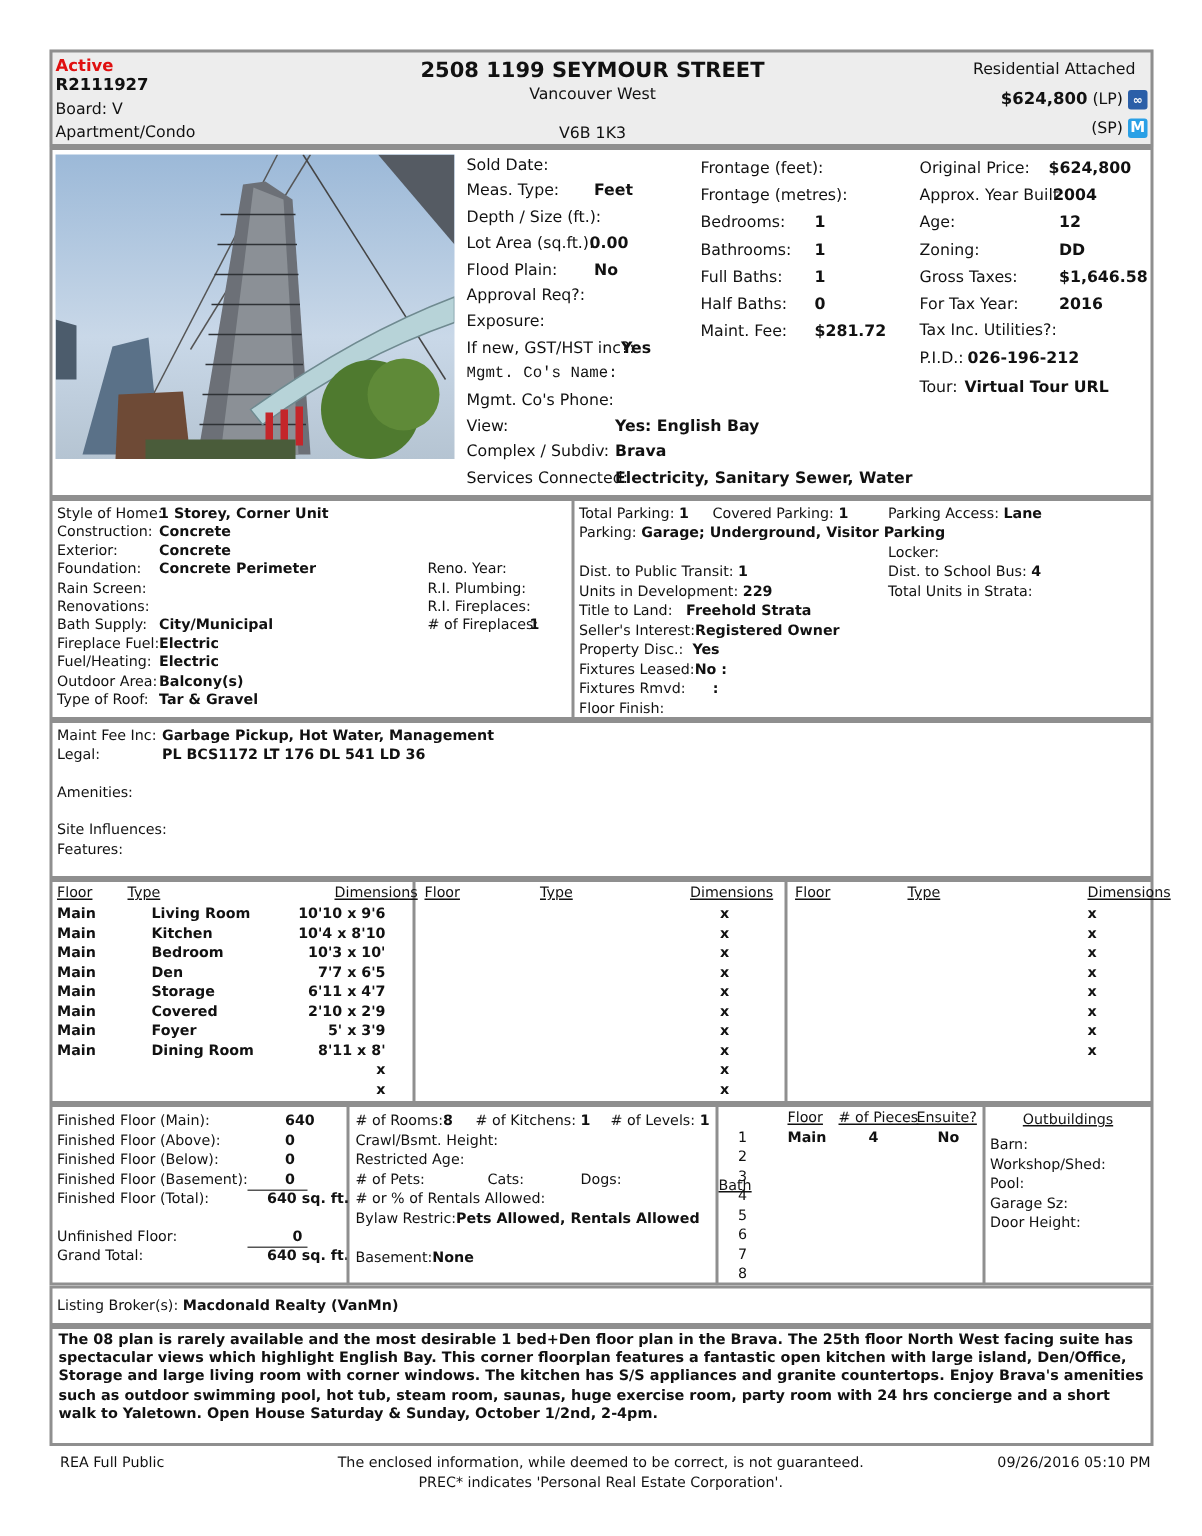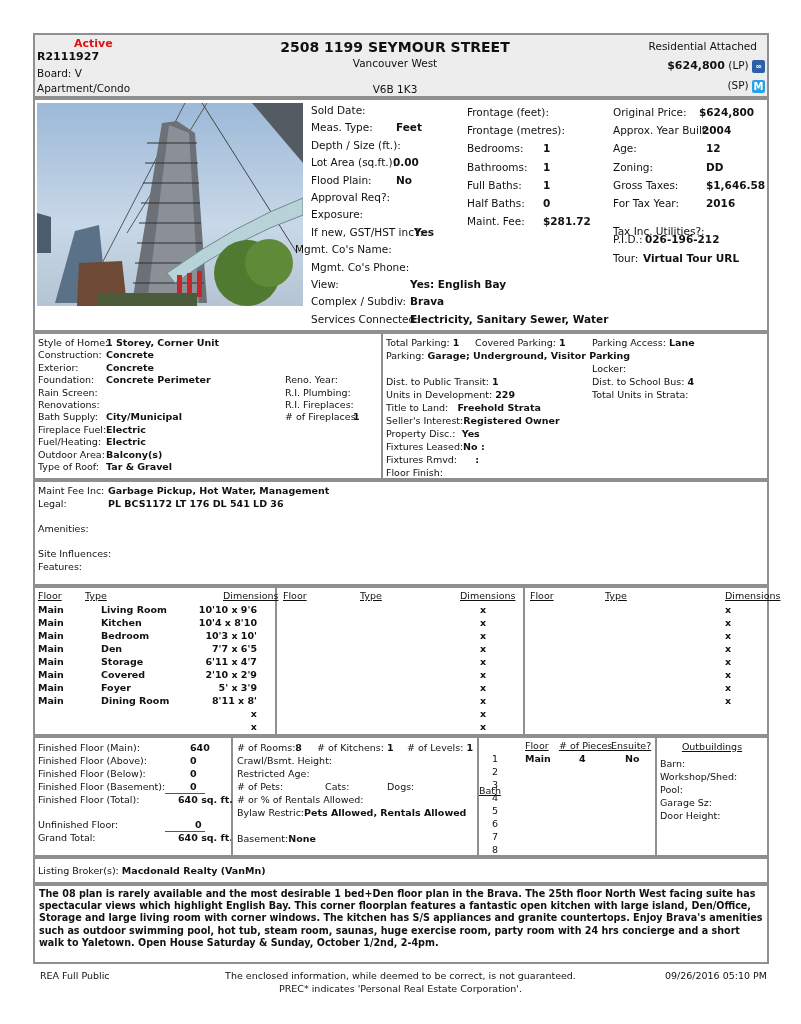--- a/index.html
+++ b/index.html
@@ -29,21 +29,21 @@
   #area { left:33px; top:736px; width:736px; height:121px; }
   #broker { left:33px; top:857px; width:736px; height:27px; }
   #desc { left:33px; top:884px; width:736px; height:80px; }
   .descp { position:absolute; left:4px; top:2px; width:725px; font-size:9.6px; line-height:12.2px; font-weight:bold; white-space:normal; }
   #footer { position:absolute; left:0; top:968px; width:801px; height:40px; font-size:9.5px; }
 </style>
 </head>
 <body>
 
 <div id="header" class="box">
-  <div class="abs status" style="left:2px;top:2px;margin-left:37px;">Active</div>
+  <div class="abs status" style="left:2px;top:2px;">Active</div>
   <div class="abs b" style="left:2px;top:15px;font-size:11px;">R2111927</div>
   <div class="abs hdr-l" style="left:2px;top:32px;">Board: V</div>
   <div class="abs hdr-l" style="left:2px;top:47px;">Apartment/Condo</div>
 
   <div class="abs title" style="left:0;width:720px;text-align:center;top:4px;">2508 1199 SEYMOUR STREET</div>
   <div class="abs hdr-l" style="left:0;width:720px;text-align:center;top:22px;">Vancouver West</div>
   <div class="abs hdr-l" style="left:0;width:720px;text-align:center;top:48px;">V6B 1K3</div>
 
   <div class="abs hdr-l" style="right:10px;top:5px;">Residential Attached</div>
   <div class="abs hdr-l" style="right:2px;top:24px;">
@@ -103,21 +103,21 @@
     <div class="row" style="left:276px;top:56.199999999999996px;">Lot Area (sq.ft.):</div>
     <div class="row b" style="left:358px;top:56.199999999999996px;">0.00</div>
     <div class="row" style="left:276px;top:73.6px;">Flood Plain:</div>
     <div class="row b" style="left:361px;top:73.6px;">No</div>
     <div class="row" style="left:276px;top:91px;">Approval Req?:</div>
     <div class="row b" style="left:375px;top:91px;"></div>
     <div class="row" style="left:276px;top:108.39999999999999px;">Exposure:</div>
     <div class="row b" style="left:375px;top:108.39999999999999px;"></div>
     <div class="row" style="left:276px;top:125.79999999999998px;">If new, GST/HST inc?:</div>
     <div class="row b" style="left:379px;top:125.79999999999998px;">Yes</div>
-    <div class="row" style="left:260px;top:143.2px;">Mgmt. Co's Name:</div>
+    <div class="row" style="left:276px;top:143.2px;font-family:Liberation Mono, monospace;">Mgmt. Co's Name:</div>
     <div class="row b" style="left:375px;top:143.2px;"></div>
     <div class="row" style="left:276px;top:160.6px;">Mgmt. Co's Phone:</div>
     <div class="row b" style="left:375px;top:160.6px;"></div>
     <div class="row" style="left:276px;top:178px;">View:</div>
     <div class="row b" style="left:375px;top:178px;">Yes: English Bay</div>
     <div class="row" style="left:276px;top:195.39999999999998px;">Complex / Subdiv:</div>
     <div class="row b" style="left:375px;top:195.39999999999998px;">Brava</div>
     <div class="row" style="left:276px;top:212.79999999999998px;">Services Connected:</div>
     <div class="row b" style="left:375px;top:212.79999999999998px;">Electricity, Sanitary Sewer, Water</div>
     <div class="row" style="left:432px;top:6px;">Frontage (feet):</div>
@@ -139,21 +139,21 @@
     <div class="row" style="left:578px;top:24.2px;">Approx. Year Built:</div>
     <div class="row b" style="left:667px;top:24.2px;">2004</div>
     <div class="row" style="left:578px;top:42.4px;">Age:</div>
     <div class="row b" style="left:671px;top:42.4px;">12</div>
     <div class="row" style="left:578px;top:60.599999999999994px;">Zoning:</div>
     <div class="row b" style="left:671px;top:60.599999999999994px;">DD</div>
     <div class="row" style="left:578px;top:78.8px;">Gross Taxes:</div>
     <div class="row b" style="left:671px;top:78.8px;">$1,646.58</div>
     <div class="row" style="left:578px;top:97px;">For Tax Year:</div>
     <div class="row b" style="left:671px;top:97px;">2016</div>
-    <div class="row" style="left:578px;top:125px;text-align:center;">Tax Inc. Utilities?:</div>
+    <div class="row" style="left:578px;top:114px;text-align:center;">Tax Inc. Utilities?:</div>
     <div class="row b" style="left:671px;top:115.19999999999999px;"></div>
     <div class="row" style="left:578px;top:133.39999999999998px;">P.I.D.:</div>
     <div class="row b" style="left:610px;top:133.39999999999998px;">026-196-212</div>
     <div class="row" style="left:578px;top:151.6px;">Tour:</div>
     <div class="row b" style="left:608px;top:151.6px;">Virtual Tour URL</div>
   </div>
 
 <div id="detail" class="box">
   <div id="details-left"></div>
   <div id="details-mid"></div>

